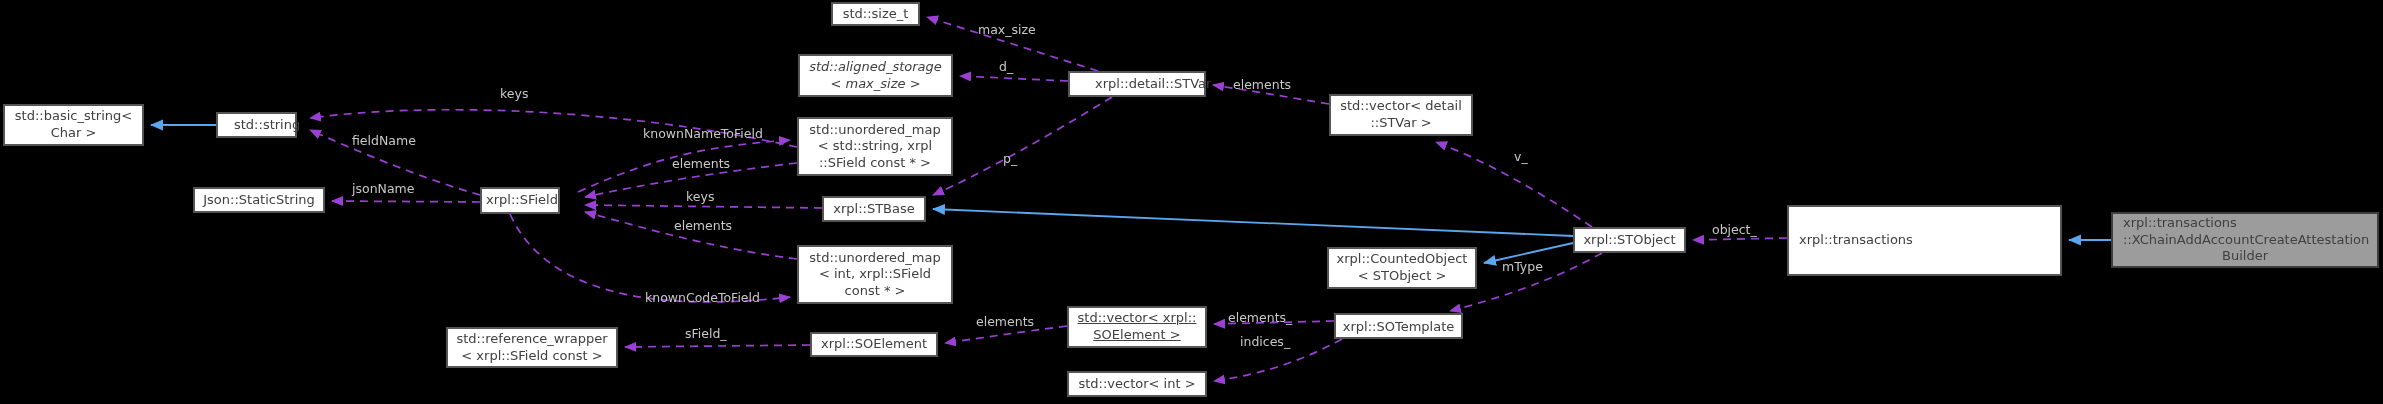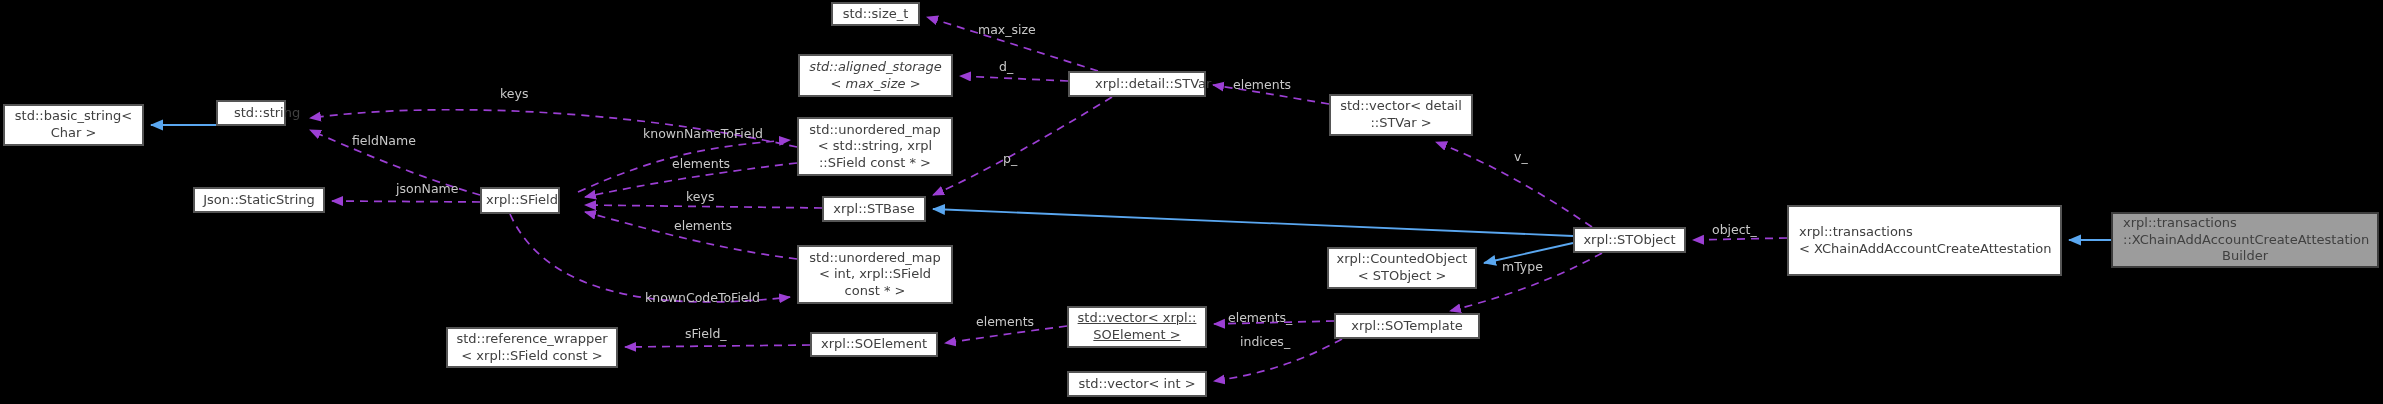--- a/index.html
+++ b/index.html
@@ -55,21 +55,21 @@
         <path d="M1334,321 L1214,324" class="usage" marker-end="url(#arrow-usage)"></path>
         <path d="M1342,339 C1300,362 1262,374 1214,381" class="usage" marker-end="url(#arrow-usage)"></path>
         <path d="M1067,326 C1020,332 988,337 945,343" class="usage" marker-end="url(#arrow-usage)"></path>
       </g>
   </svg>
   <div id="node-layer">
       <div class="node" style="left: 3px; top: 104px; width: 141px; height: 42px;">
         <div class="nline">std::basic_string&lt;</div>
         <div class="nline lastline">Char &gt;</div>
       </div>
-      <div class="node" style="left: 216px; top: 100px; width: 70px; height: 26px; padding-left: 16px;">
+      <div class="node" style="left: 216px; top: 112px; width: 81px; height: 26px; padding-left: 16px;">
         <div class="nline lastline">std::string</div>
       </div>
       <div class="node" style="left: 193px; top: 187px; width: 132px; height: 26px;">
         <div class="nline lastline">Json::StaticString</div>
       </div>
       <div class="node" style="left: 480px; top: 187px; width: 80px; height: 27px;">
         <div class="nline lastline">xrpl::SField</div>
       </div>
       <div class="node" style="left: 831px; top: 2px; width: 89px; height: 24px;">
         <div class="nline lastline">std::size_t</div>
@@ -98,51 +98,50 @@
       <div class="node" style="left: 810px; top: 332px; width: 128px; height: 25px;">
         <div class="nline lastline">xrpl::SOElement</div>
       </div>
       <div class="node" style="left: 1067px; top: 306px; width: 140px; height: 42px; text-decoration: underline;">
         <div class="nline">std::vector&lt; xrpl::</div>
         <div class="nline lastline">SOElement &gt;</div>
       </div>
       <div class="node" style="left: 1067px; top: 371px; width: 140px; height: 26px;">
         <div class="nline lastline">std::vector&lt; int &gt;</div>
       </div>
-      <div class="node" style="left: 1334px; top: 313px; width: 146px; height: 26px;">
+      <div class="node" style="left: 1334px; top: 313px; width: 129px; height: 26px; justify-content: flex-end;">
         <div class="nline lastline">xrpl::SOTemplate</div>
       </div>
       <div class="node" style="left: 1327px; top: 247px; width: 150px; height: 42px; align-items: center;">
         <div class="nline">xrpl::CountedObject</div>
         <div class="nline lastline">&lt; STObject &gt;</div>
       </div>
       <div class="node" style="left: 1573px; top: 227px; width: 113px; height: 26px;">
         <div class="nline lastline">xrpl::STObject</div>
       </div>
       <div class="node" style="left: 1068px; top: 71px; width: 138px; height: 26px; padding-left: 25px;">
         <div class="nline lastline">xrpl::detail::STVar</div>
       </div>
       <div class="node" style="left: 1329px; top: 94px; width: 144px; height: 42px;">
         <div class="nline">std::vector&lt; detail</div>
         <div class="nline lastline">::STVar &gt;</div>
       </div>
       <div class="node alignleft" style="left: 1787px; top: 205px; width: 275px; height: 71px;">
         <div class="nline">xrpl::transactions</div>
-        <div class="nline">&lt; XChainAddAccountCreateAttestation</div>
       </div>
       <div class="node current alignleft" style="left: 2111px; top: 212px; width: 268px; height: 56px;">
         <div class="nline">xrpl::transactions</div>
         <div class="nline">::XChainAddAccountCreateAttestation</div>
         <div class="nline lastline">Builder</div>
       </div>
     </div>
   <div id="label-layer">
       <div class="edge-label" style="left: 500px; top: 86px;">keys</div>
       <div class="edge-label" style="left: 352px; top: 133px;">fieldName</div>
-      <div class="edge-label" style="left: 352px; top: 181px; margin-left: 44px;">jsonName</div>
+      <div class="edge-label" style="left: 352px; top: 181px;">jsonName</div>
       <div class="edge-label" style="left: 643px; top: 126px;">knownNameToField</div>
       <div class="edge-label" style="left: 672px; top: 156px;">elements</div>
       <div class="edge-label" style="left: 686px; top: 189px;">keys</div>
       <div class="edge-label" style="left: 674px; top: 218px;">elements</div>
       <div class="edge-label" style="left: 645px; top: 290px;">knownCodeToField</div>
       <div class="edge-label" style="left: 685px; top: 326px;">sField_</div>
       <div class="edge-label" style="left: 978px; top: 22px;">max_size</div>
       <div class="edge-label" style="left: 999px; top: 59px;">d_</div>
       <div class="edge-label" style="left: 1003px; top: 151px;">p_</div>
       <div class="edge-label" style="left: 1233px; top: 77px;">elements</div>

